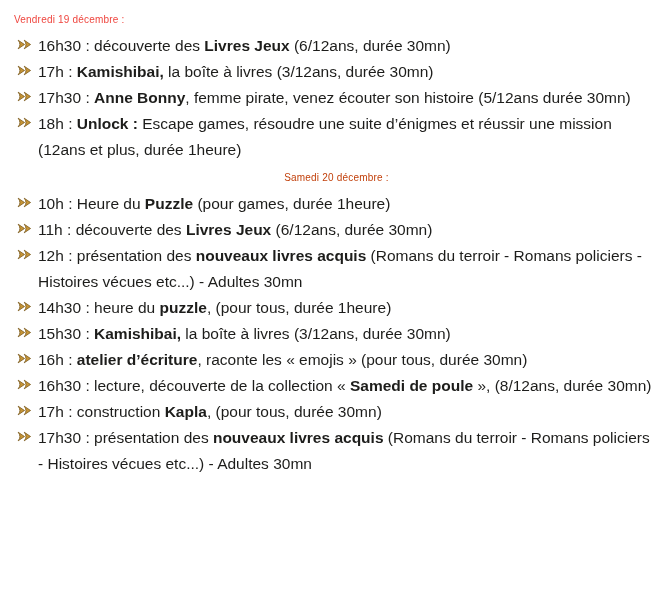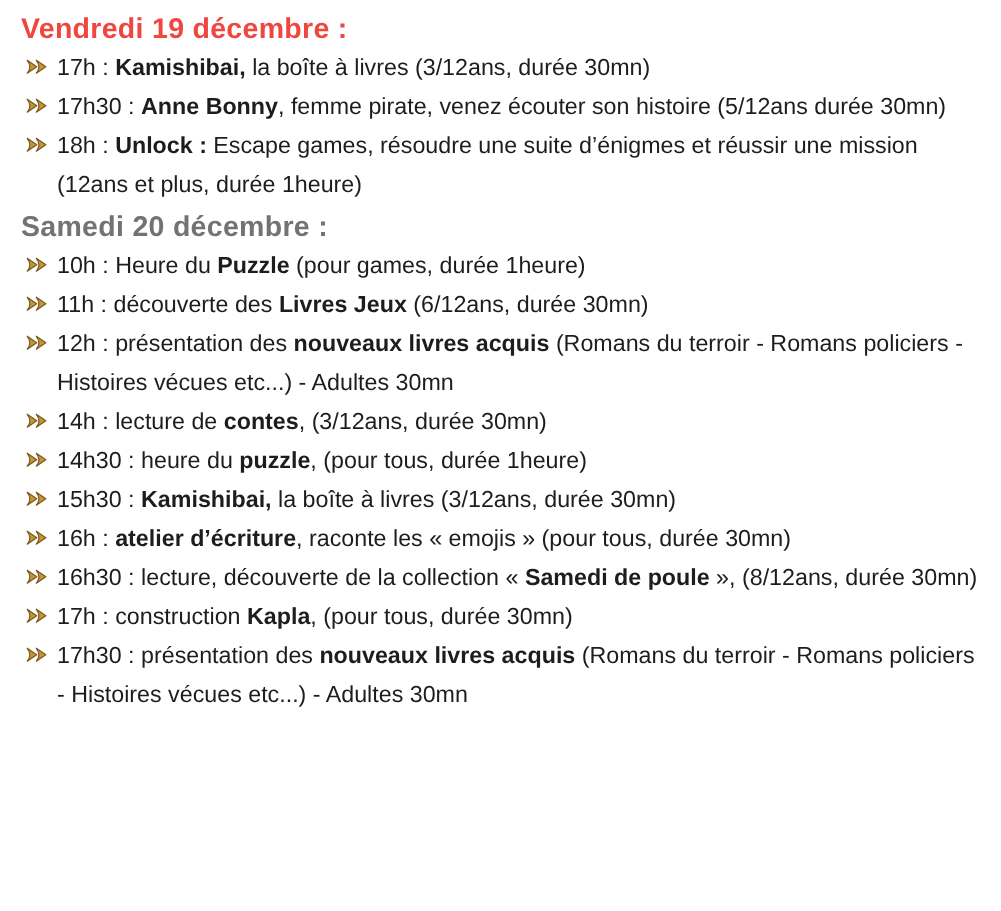--- a/index.html
+++ b/index.html
@@ -11,22 +11,22 @@
     font-family: "Liberation Sans", sans-serif;
     color: #1d1d1b;
   }
   .page {
     box-sizing: border-box;
     width: 667px;
     height: 607px;
     padding: 5px 8px 0 14px;
   }
   .heading {
-    font-weight: bold;
-    font-size: 19px;
+    font-weight: normal;
+    font-size: 10px;
     line-height: 26px;
     margin-top: 2px;
     letter-spacing: 0.2px;
   }
   .item {
     display: flex;
     align-items: flex-start;
     font-size: 15.5px;
     line-height: 26px;
     margin-left: 3px;
@@ -43,64 +43,64 @@
 <body style="background: rgb(255, 255, 255); color: rgb(29, 29, 27);">
 
 <div class="page">
   <div id="schedule-list">
       <div class="heading" style="color: rgb(239, 70, 63);">Vendredi 19 décembre :</div>
       <div class="item">
         <span class="bullet"><svg viewBox="0 0 26 18" width="15" height="11" aria-hidden="true">
             <path d="M2 1.5 Q8 9 2 16.5 L13 9 Z" fill="#c69435" stroke="#7a5a1e" stroke-width="1.4" stroke-linejoin="round"></path>
             <path d="M12.5 1.5 Q18.5 9 12.5 16.5 L23.5 9 Z" fill="#c69435" stroke="#7a5a1e" stroke-width="1.4" stroke-linejoin="round"></path>
           </svg></span>
+        <span class="text"><span>16h30 : découverte des </span><b>Livres Jeux</b><span> (6/12ans, durée 30mn)</span></span>
+      </div>
+      <div class="item">
+        <span class="bullet"><svg viewBox="0 0 26 18" width="15" height="11" aria-hidden="true">
+            <path d="M2 1.5 Q8 9 2 16.5 L13 9 Z" fill="#c69435" stroke="#7a5a1e" stroke-width="1.4" stroke-linejoin="round"></path>
+            <path d="M12.5 1.5 Q18.5 9 12.5 16.5 L23.5 9 Z" fill="#c69435" stroke="#7a5a1e" stroke-width="1.4" stroke-linejoin="round"></path>
+          </svg></span>
         <span class="text"><span>17h : </span><b>Kamishibai,</b><span> la boîte à livres (3/12ans, durée 30mn)</span></span>
       </div>
       <div class="item">
         <span class="bullet"><svg viewBox="0 0 26 18" width="15" height="11" aria-hidden="true">
             <path d="M2 1.5 Q8 9 2 16.5 L13 9 Z" fill="#c69435" stroke="#7a5a1e" stroke-width="1.4" stroke-linejoin="round"></path>
             <path d="M12.5 1.5 Q18.5 9 12.5 16.5 L23.5 9 Z" fill="#c69435" stroke="#7a5a1e" stroke-width="1.4" stroke-linejoin="round"></path>
           </svg></span>
         <span class="text"><span>17h30 : </span><b>Anne Bonny</b><span>, femme pirate, venez écouter son histoire (5/12ans durée 30mn)</span></span>
       </div>
       <div class="item">
         <span class="bullet"><svg viewBox="0 0 26 18" width="15" height="11" aria-hidden="true">
             <path d="M2 1.5 Q8 9 2 16.5 L13 9 Z" fill="#c69435" stroke="#7a5a1e" stroke-width="1.4" stroke-linejoin="round"></path>
             <path d="M12.5 1.5 Q18.5 9 12.5 16.5 L23.5 9 Z" fill="#c69435" stroke="#7a5a1e" stroke-width="1.4" stroke-linejoin="round"></path>
           </svg></span>
         <span class="text"><span>18h : </span><b>Unlock :</b><span> Escape games, résoudre une suite d’énigmes et réussir une mission (12ans et plus, durée 1heure)</span></span>
       </div>
-      <div class="heading" style="color: #737373;">Samedi 20 décembre :</div>
+      <div class="heading" style="color: #c2410c; text-align: center;">Samedi 20 décembre :</div>
       <div class="item">
         <span class="bullet"><svg viewBox="0 0 26 18" width="15" height="11" aria-hidden="true">
             <path d="M2 1.5 Q8 9 2 16.5 L13 9 Z" fill="#c69435" stroke="#7a5a1e" stroke-width="1.4" stroke-linejoin="round"></path>
             <path d="M12.5 1.5 Q18.5 9 12.5 16.5 L23.5 9 Z" fill="#c69435" stroke="#7a5a1e" stroke-width="1.4" stroke-linejoin="round"></path>
           </svg></span>
         <span class="text"><span>10h : Heure du </span><b>Puzzle</b><span> (pour games, durée 1heure)</span></span>
       </div>
       <div class="item">
         <span class="bullet"><svg viewBox="0 0 26 18" width="15" height="11" aria-hidden="true">
             <path d="M2 1.5 Q8 9 2 16.5 L13 9 Z" fill="#c69435" stroke="#7a5a1e" stroke-width="1.4" stroke-linejoin="round"></path>
             <path d="M12.5 1.5 Q18.5 9 12.5 16.5 L23.5 9 Z" fill="#c69435" stroke="#7a5a1e" stroke-width="1.4" stroke-linejoin="round"></path>
           </svg></span>
         <span class="text"><span>11h : découverte des </span><b>Livres Jeux</b><span> (6/12ans, durée 30mn)</span></span>
       </div>
       <div class="item">
         <span class="bullet"><svg viewBox="0 0 26 18" width="15" height="11" aria-hidden="true">
             <path d="M2 1.5 Q8 9 2 16.5 L13 9 Z" fill="#c69435" stroke="#7a5a1e" stroke-width="1.4" stroke-linejoin="round"></path>
             <path d="M12.5 1.5 Q18.5 9 12.5 16.5 L23.5 9 Z" fill="#c69435" stroke="#7a5a1e" stroke-width="1.4" stroke-linejoin="round"></path>
           </svg></span>
         <span class="text"><span>12h : présentation des </span><b>nouveaux livres acquis</b><span> (Romans du terroir - Romans policiers - Histoires vécues etc...)  - Adultes 30mn</span></span>
-      </div>
-      <div class="item">
-        <span class="bullet"><svg viewBox="0 0 26 18" width="15" height="11" aria-hidden="true">
-            <path d="M2 1.5 Q8 9 2 16.5 L13 9 Z" fill="#c69435" stroke="#7a5a1e" stroke-width="1.4" stroke-linejoin="round"></path>
-            <path d="M12.5 1.5 Q18.5 9 12.5 16.5 L23.5 9 Z" fill="#c69435" stroke="#7a5a1e" stroke-width="1.4" stroke-linejoin="round"></path>
-          </svg></span>
-        <span class="text"><span>14h : lecture de </span><b>contes</b><span>, (3/12ans, durée 30mn)</span></span>
       </div>
       <div class="item">
         <span class="bullet"><svg viewBox="0 0 26 18" width="15" height="11" aria-hidden="true">
             <path d="M2 1.5 Q8 9 2 16.5 L13 9 Z" fill="#c69435" stroke="#7a5a1e" stroke-width="1.4" stroke-linejoin="round"></path>
             <path d="M12.5 1.5 Q18.5 9 12.5 16.5 L23.5 9 Z" fill="#c69435" stroke="#7a5a1e" stroke-width="1.4" stroke-linejoin="round"></path>
           </svg></span>
         <span class="text"><span>14h30 : heure du </span><b>puzzle</b><span>,  (pour tous, durée 1heure)</span></span>
       </div>
       <div class="item">
         <span class="bullet"><svg viewBox="0 0 26 18" width="15" height="11" aria-hidden="true">

